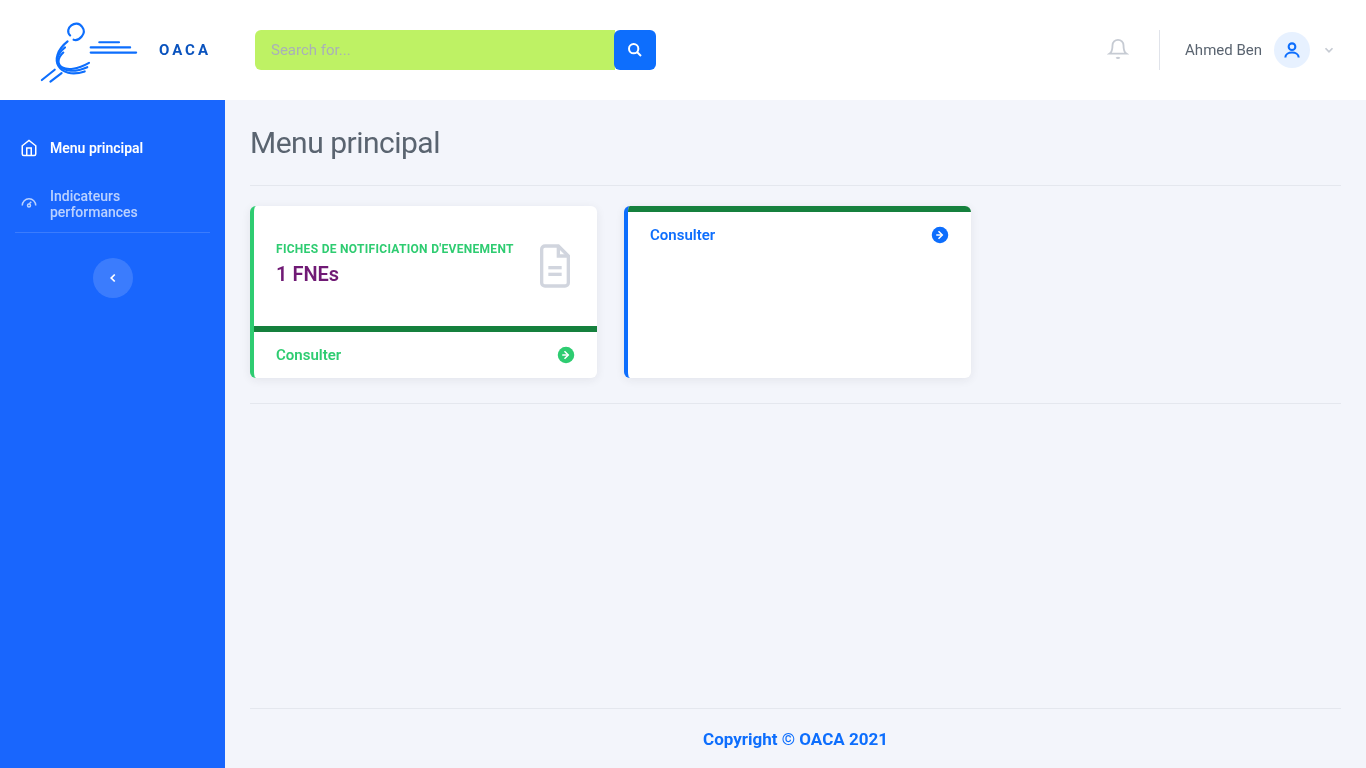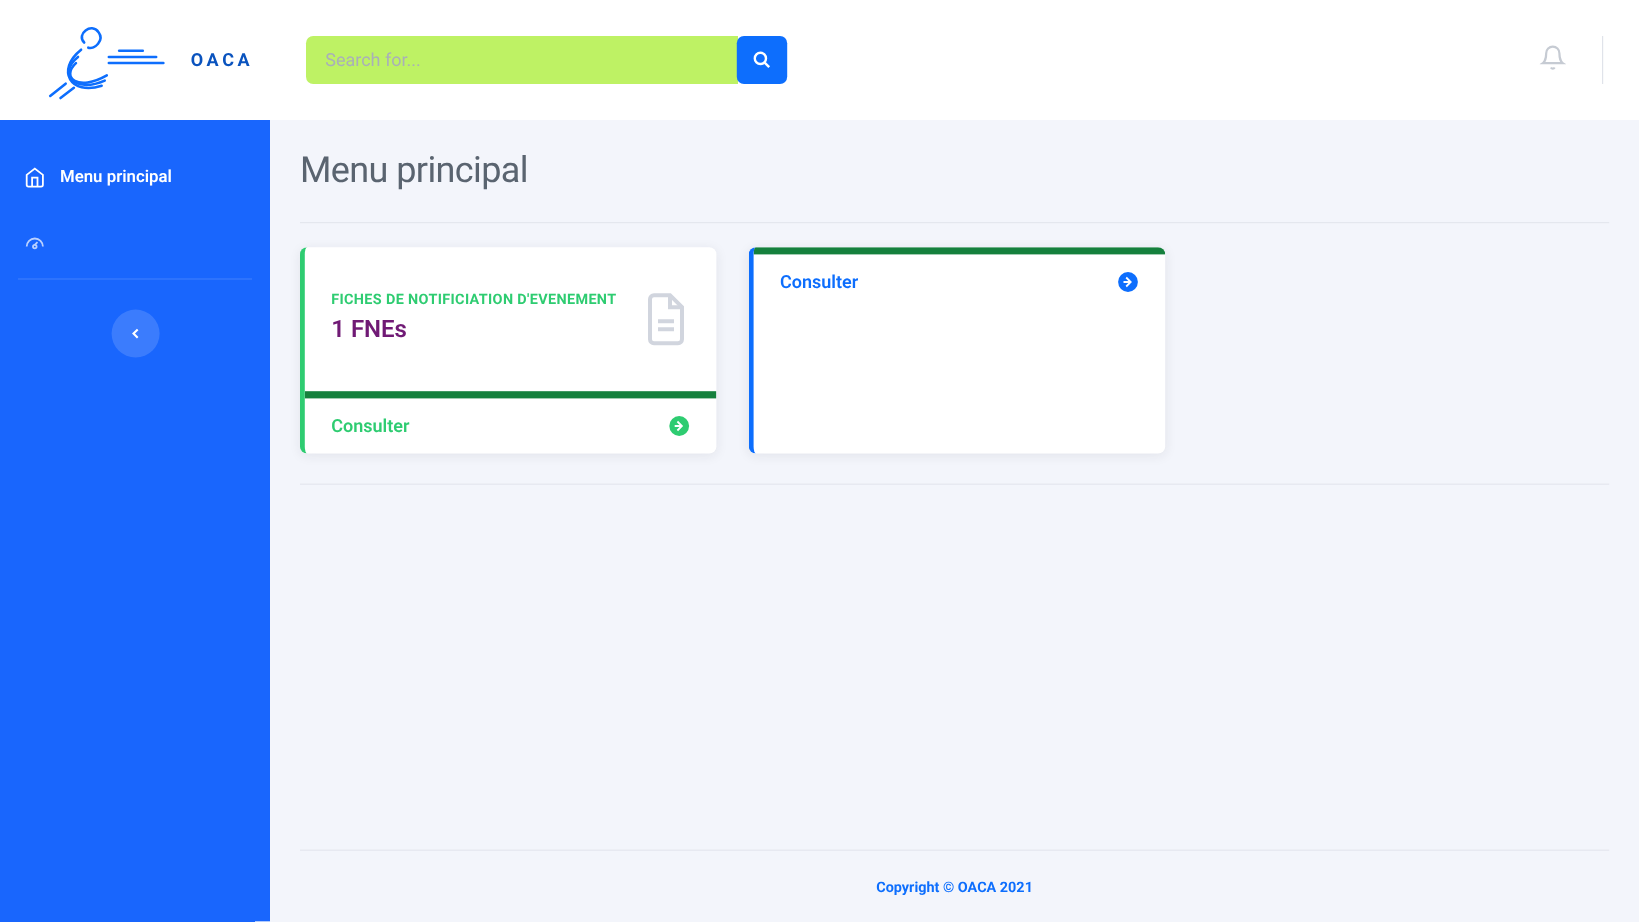--- a/index.html
+++ b/index.html
@@ -237,21 +237,21 @@
       font-weight: 600;
       font-size: 15px;
     }
     .card-green .card-footer { color: #2ecc71; }
     .card-blue .card-footer { color: #0d6efd; }
     .footer {
       height: 60px;
       display: flex;
       align-items: center;
       justify-content: center;
-      font-size: 12px;
+      font-size: 17px;
       font-weight: 700;
       color: #0d6efd;
       border-top: 1px solid #e4e7ee;
       margin: 0 25px;
     }
   </style>
 </head>
 <body>
 
 <div class="header">
@@ -281,38 +281,51 @@
     </button>
   </div>
   <div class="header-right">
     <button class="bell-btn">
       <svg width="22" height="22" viewBox="0 0 24 24" fill="none" stroke="#c6cbd3" stroke-width="2">
         <path d="M18 8a6 6 0 0 0-12 0c0 7-3 9-3 9h18s-3-2-3-9"></path>
         <path d="M13.7 21a2 2 0 0 1-3.4 0"></path>
       </svg>
     </button>
     <div class="divider"></div>
+    <div class="user-area">
+      <span class="user-name">Ahmed Ben</span>
+      <div class="avatar">
+        <svg width="20" height="20" viewBox="0 0 24 24" fill="none" stroke="#0d6efd" stroke-width="2.5">
+          <circle cx="12" cy="8" r="4"></circle>
+          <path d="M4 21c0-4 4-6 8-6s8 2 8 6"></path>
+        </svg>
+      </div>
+      <svg width="14" height="14" viewBox="0 0 24 24" fill="none" stroke="#c6cbd3" stroke-width="3">
+        <polyline points="6 9 12 15 18 9"></polyline>
+      </svg>
+    </div>
   </div>
 </div>
 
 <div class="body-wrapper">
   <div class="sidebar">
     <div class="nav-item active">
       <svg class="nav-icon" viewBox="0 0 24 24" fill="none" stroke="#fff" stroke-width="2">
         <path d="M3 9l9-7 9 7v11a2 2 0 0 1-2 2H5a2 2 0 0 1-2-2z"></path>
         <polyline points="9 22 9 12 15 12 15 22"></polyline>
       </svg>
       <span class="nav-label">Menu principal</span>
     </div>
     <div class="nav-item">
       <svg class="nav-icon" viewBox="0 0 24 24" fill="none" stroke="#fff" stroke-width="2">
         <path d="M3 14a9 9 0 0 1 18 0"></path>
         <circle cx="12" cy="14" r="2"></circle>
         <line x1="12" y1="12" x2="15" y2="9"></line>
       </svg>
+      <span class="nav-label">Indicateurs performances</span>
     </div>
     <div class="nav-section-divider"></div>
     <button class="collapse-btn">
       <svg width="14" height="14" viewBox="0 0 24 24" fill="none" stroke="#fff" stroke-width="3">
         <polyline points="15 18 9 12 15 6"></polyline>
       </svg>
     </button>
   </div>
 
   <div class="main">

